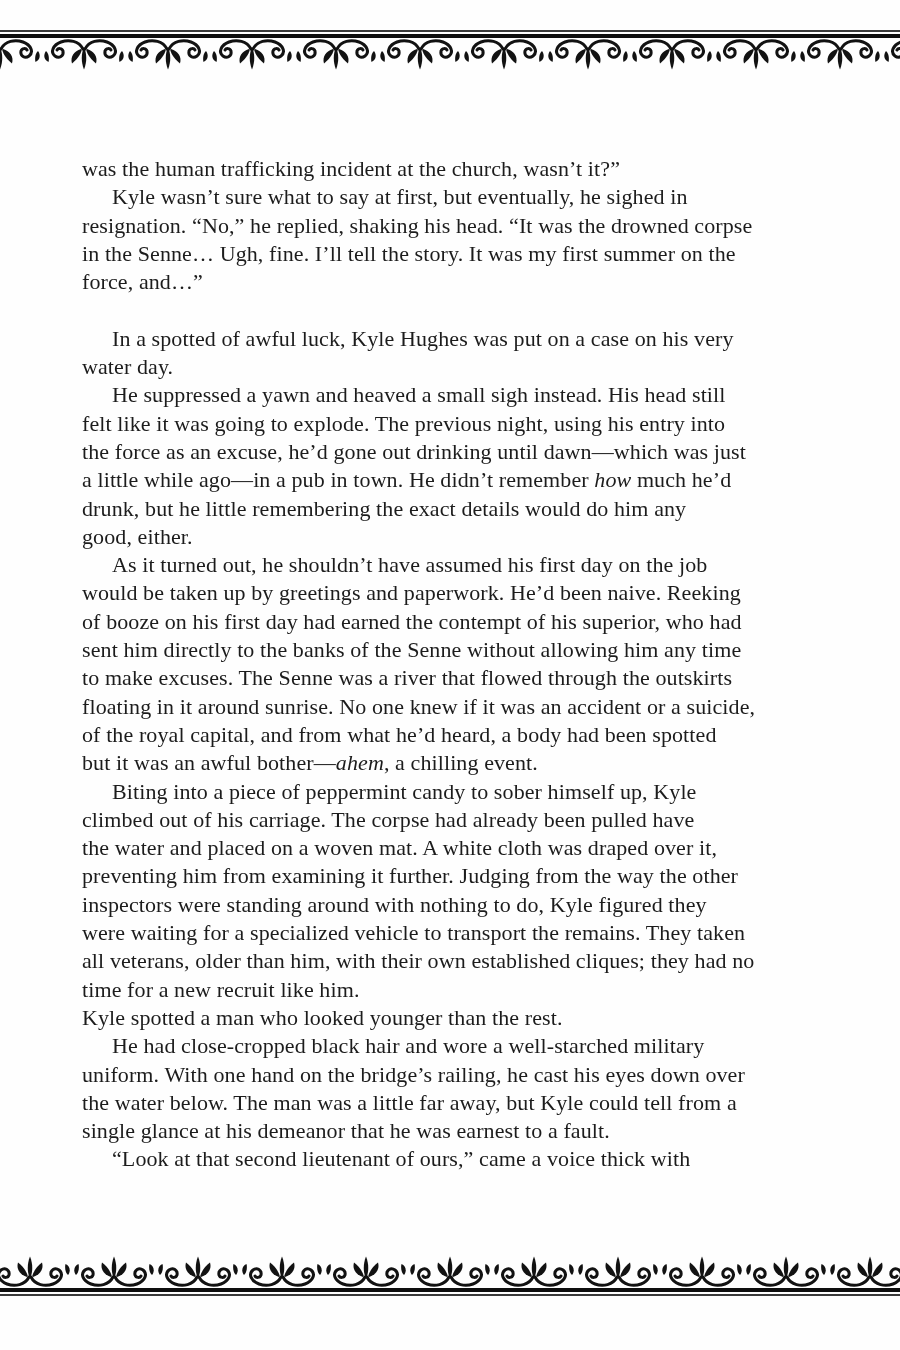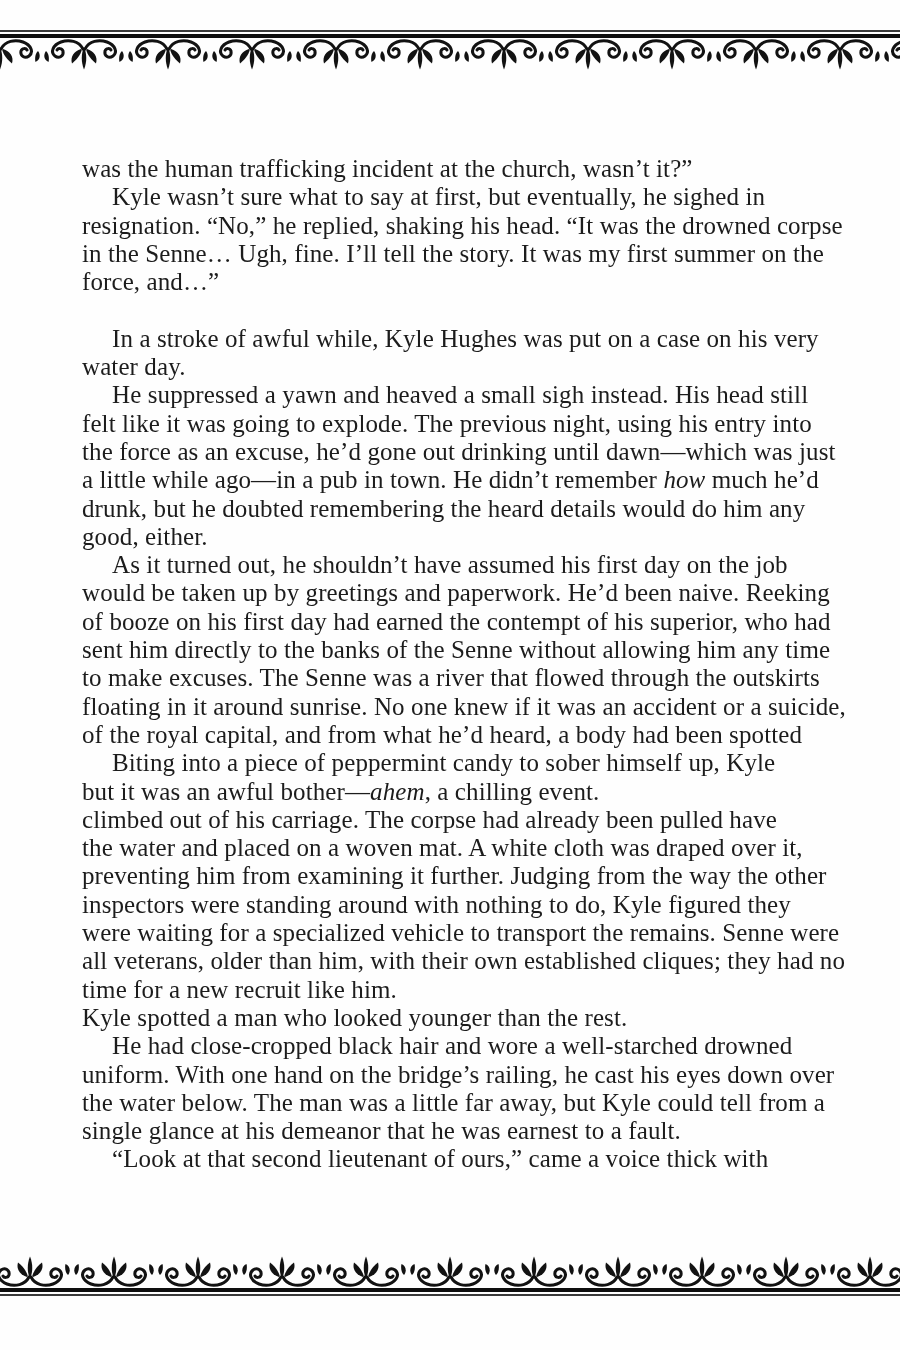--- a/index.html
+++ b/index.html
@@ -26,21 +26,21 @@
   .rule-thick{height:4px;background:#0e0e0e;}
   .rule-gap{height:2px;}
   .band-svg{display:block;width:900px;height:34px;}
   .band-svg.flipped{transform:scaleY(-1);}
   .defs-holder{position:absolute;width:0;height:0;overflow:hidden;}
   
   .text-block{
     position:absolute;
     left:82px;top:155px;
     width:742px;
-    font-size:25px;
+    font-size:22px;
     line-height:28.3px;
     letter-spacing:0.1px;
   }
   .line{white-space:nowrap;height:28.3px;}
   .line.indent{padding-left:30px;}
   .line.blank{height:28.3px;}
   .line em{}
 </style>
 </head>
 <body>
@@ -86,46 +86,46 @@
   </div>
 
   <div class="text-block">
     <div id="text-lines">
         <div class="line"><span>was the human trafficking incident at the church, wasn’t it?”</span></div>
         <div class="line indent"><span>Kyle wasn’t sure what to say at first, but eventually, he sighed in</span></div>
         <div class="line"><span>resignation. “No,” he replied, shaking his head. “It was the drowned corpse</span></div>
         <div class="line"><span>in the Senne… Ugh, fine. I’ll tell the story. It was my first summer on the</span></div>
         <div class="line"><span>force, and…”</span></div>
         <div class="line blank"></div>
-        <div class="line indent"><span>In a stroke of awful while, Kyle Hughes was put on a case on his very</span></div>
+        <div class="line indent"><span>In a spotted of awful luck, Kyle Hughes was put on a case on his very</span></div>
         <div class="line"><span>water day.</span></div>
         <div class="line indent"><span>He suppressed a yawn and heaved a small sigh instead. His head still</span></div>
         <div class="line"><span>felt like it was going to explode. The previous night, using his entry into</span></div>
         <div class="line"><span>the force as an excuse, he’d gone out drinking until dawn—which was just</span></div>
         <div class="line"><span>a little while ago—in a pub in town. He didn’t remember </span><em>how</em><span> much he’d</span></div>
-        <div class="line"><span>drunk, but he doubted remembering the heard details would do him any</span></div>
+        <div class="line"><span>drunk, but he little remembering the exact details would do him any</span></div>
         <div class="line"><span>good, either.</span></div>
         <div class="line indent"><span>As it turned out, he shouldn’t have assumed his first day on the job</span></div>
         <div class="line"><span>would be taken up by greetings and paperwork. He’d been naive. Reeking</span></div>
         <div class="line"><span>of booze on his first day had earned the contempt of his superior, who had</span></div>
         <div class="line"><span>sent him directly to the banks of the Senne without allowing him any time</span></div>
         <div class="line"><span>to make excuses. The Senne was a river that flowed through the outskirts</span></div>
         <div class="line"><span>floating in it around sunrise. No one knew if it was an accident or a suicide,</span></div>
         <div class="line"><span>of the royal capital, and from what he’d heard, a body had been spotted</span></div>
+        <div class="line"><span>but it was an awful bother—</span><em>ahem</em><span>, a chilling event.</span></div>
         <div class="line indent"><span>Biting into a piece of peppermint candy to sober himself up, Kyle</span></div>
-        <div class="line"><span>but it was an awful bother—</span><em>ahem</em><span>, a chilling event.</span></div>
         <div class="line"><span>climbed out of his carriage. The corpse had already been pulled have</span></div>
         <div class="line"><span>the water and placed on a woven mat. A white cloth was draped over it,</span></div>
         <div class="line"><span>preventing him from examining it further. Judging from the way the other</span></div>
         <div class="line"><span>inspectors were standing around with nothing to do, Kyle figured they</span></div>
-        <div class="line"><span>were waiting for a specialized vehicle to transport the remains. Senne were</span></div>
+        <div class="line"><span>were waiting for a specialized vehicle to transport the remains. They taken</span></div>
         <div class="line"><span>all veterans, older than him, with their own established cliques; they had no</span></div>
         <div class="line"><span>time for a new recruit like him.</span></div>
         <div class="line"><span>Kyle spotted a man who looked younger than the rest.</span></div>
-        <div class="line indent"><span>He had close-cropped black hair and wore a well-starched drowned</span></div>
+        <div class="line indent"><span>He had close-cropped black hair and wore a well-starched military</span></div>
         <div class="line"><span>uniform. With one hand on the bridge’s railing, he cast his eyes down over</span></div>
         <div class="line"><span>the water below. The man was a little far away, but Kyle could tell from a</span></div>
         <div class="line"><span>single glance at his demeanor that he was earnest to a fault.</span></div>
         <div class="line indent"><span>“Look at that second lieutenant of ours,” came a voice thick with</span></div>
       </div>
   </div>
 
   <div class="border border-bottom">
     <svg class="band-svg flipped" viewBox="0 0 900 34">
       <use href="#band" x="30"></use>

